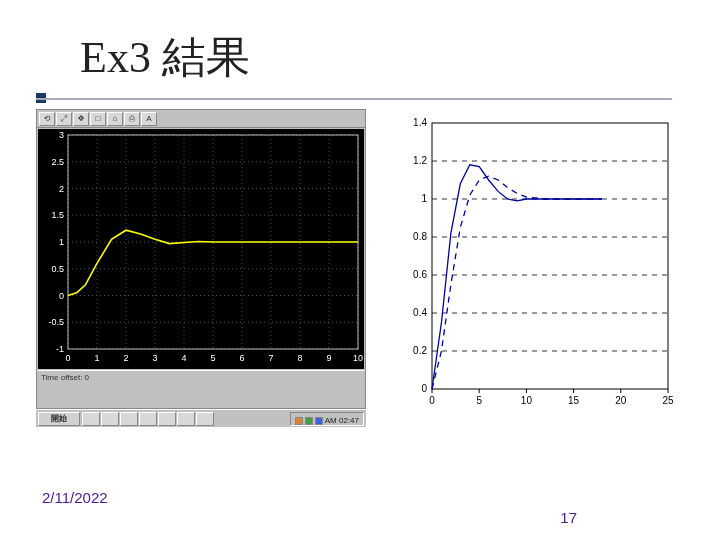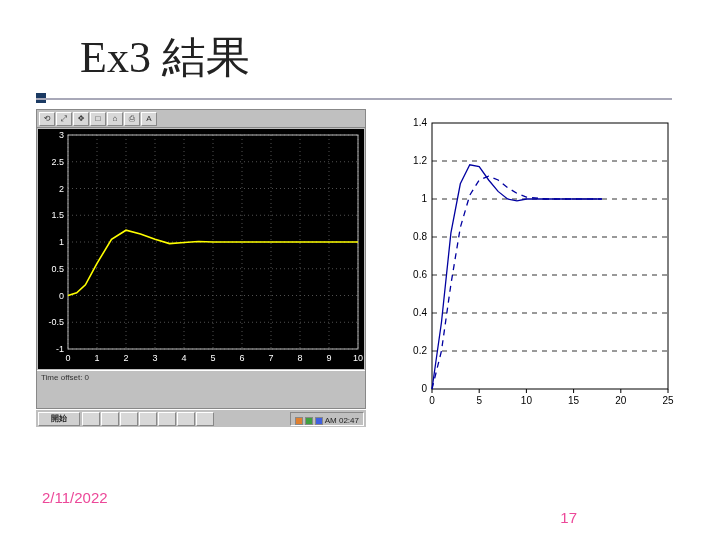--- a/index.html
+++ b/index.html
@@ -191,21 +191,21 @@
   .rightchart svg { display:block; }
 
   .footer {
     position: absolute;
     left: 0;
     bottom: 14px;
     width: 619px;
     display: flex;
     align-items: center;
     font-size: 15px;
-    color: #ec4899;
+    color: #4c1d95;
     font-family: Verdana, sans-serif;
     padding: 0 42px;
   }
   .footer .date { }
   .footer .mid { position:absolute; left:50%; transform:translateX(-50%);}
   .footer .pg { margin-left:auto;margin-top:40px; }
 </style>
 </head>
 <body>
 

